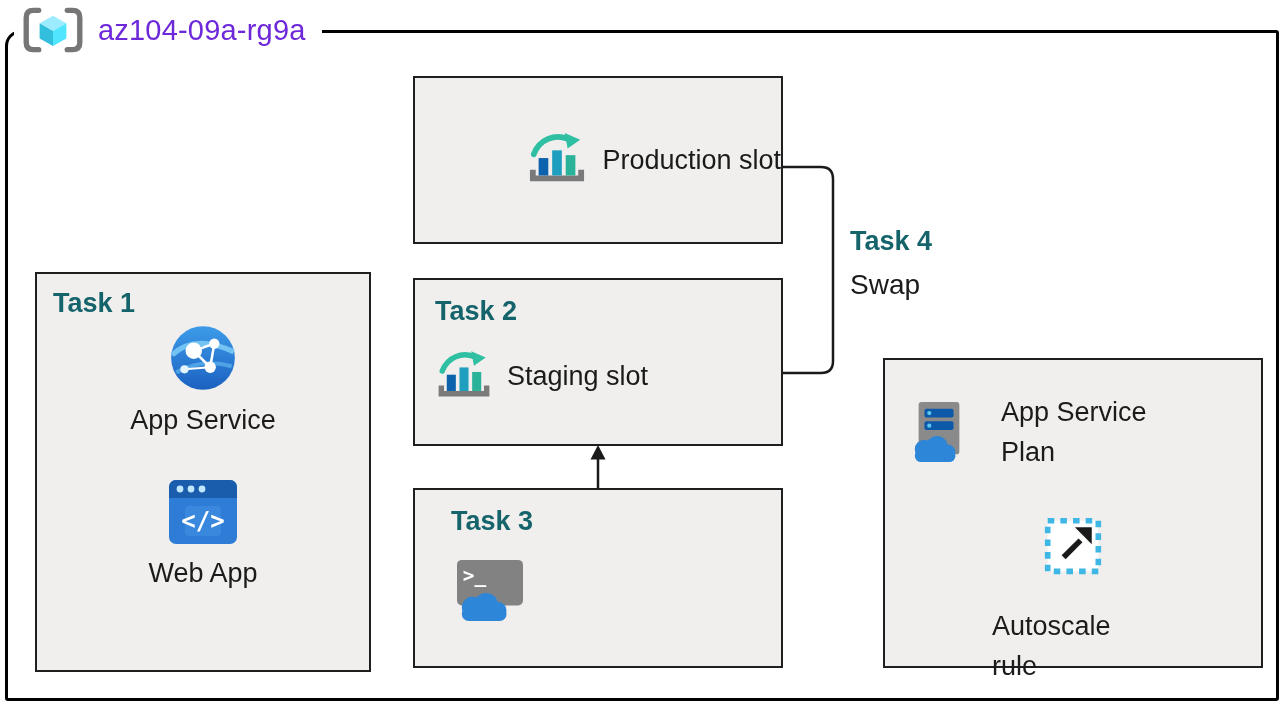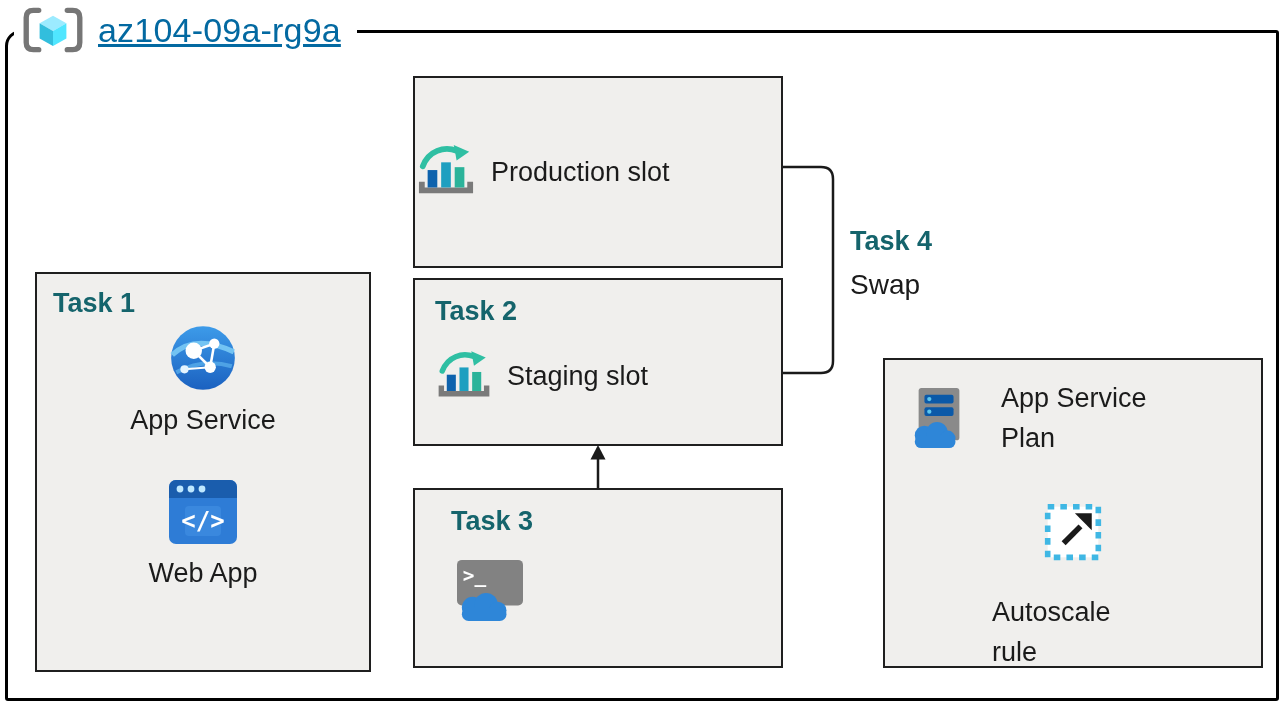--- a/index.html
+++ b/index.html
@@ -12,56 +12,56 @@
     position:absolute; left:5px; top:30px; width:1274px; height:671px;
     border:3px solid var(--frame-border,#000);
     border-radius:16px 3px 3px 3px;
   }
 
   .legend {
     position:absolute; left:14px; top:3px; height:54px;
     display:flex; align-items:center; gap:12px;
     background:#fff; padding:0 16px 0 6px;
   }
-  .rg-title { font-size:34px; letter-spacing:.2px; color:#0369a1;text-decoration:underline; }
+  .rg-title { font-size:29px; letter-spacing:.2px; color:#6d28d9; }
 
   .box {
     position:absolute;
     background:var(--box-bg,#f0efed);
     border:2px solid var(--box-border,#1f1f1f);
   }
 
   .task-title { font-size:27px; font-weight:bold; color:var(--task-title,#15646c); }
   .label { font-size:27px; color:#1b1b1b; }
   .icon { display:inline-flex; flex:0 0 auto; line-height:0; }
 
   .slot-row { display:flex; align-items:center; gap:14px; }
 
-  .box-production { left:413px; top:76px; width:370px; height:192px;
-    display:flex; align-items:center; justify-content:flex-start; }
+  .box-production { left:413px; top:76px; width:370px; height:168px;
+    display:flex; align-items:center; justify-content:flex-end; }
 
   .box-task2 { left:413px; top:278px; width:370px; height:168px; padding:16px 20px; }
   .box-task2 .slot-row { margin-top:22px; }
 
   .box-task1 { left:35px; top:272px; width:336px; height:400px; padding:14px 16px; }
   .stack-group { display:flex; flex-direction:column; align-items:center; }
   .stack-group .label { margin-top:10px; }
   .stack-group.g1 { margin-top:2px; }
   .stack-group.g2 { margin-top:40px; }
 
   .box-task3 { left:413px; top:488px; width:370px; height:180px; padding:16px 36px; }
   .t3-row { display:flex; align-items:center; margin-top:20px; }
   .t3-text { flex:1; text-align:center; font-size:27px; line-height:40px; color:#1b1b1b; }
 
   .task4 { position:absolute; left:850px; top:226px; }
   .task4 .label { margin-top:12px; font-size:28px; }
 
   .box-task5 { left:883px; top:358px; width:380px; height:310px; padding:18px 22px; }
   .t5-row { display:flex; align-items:center; gap:30px; }
-  .t5-row.r1 { }
+  .t5-row.r1 { margin-top:14px; }
   .t5-row.r2 { margin-top:44px;flex-direction:column; }
   .label-wrap { width:162px; line-height:40px; }
 
   .connectors { position:absolute; left:0; top:0; pointer-events:none; }
   .connectors .stroke { fill:none; stroke:var(--connector,#1a1a1a); stroke-width:2.5px; }
   .connectors .fillhead { fill:var(--connector,#1a1a1a); }
 </style>
 </head>
 <body>
 

